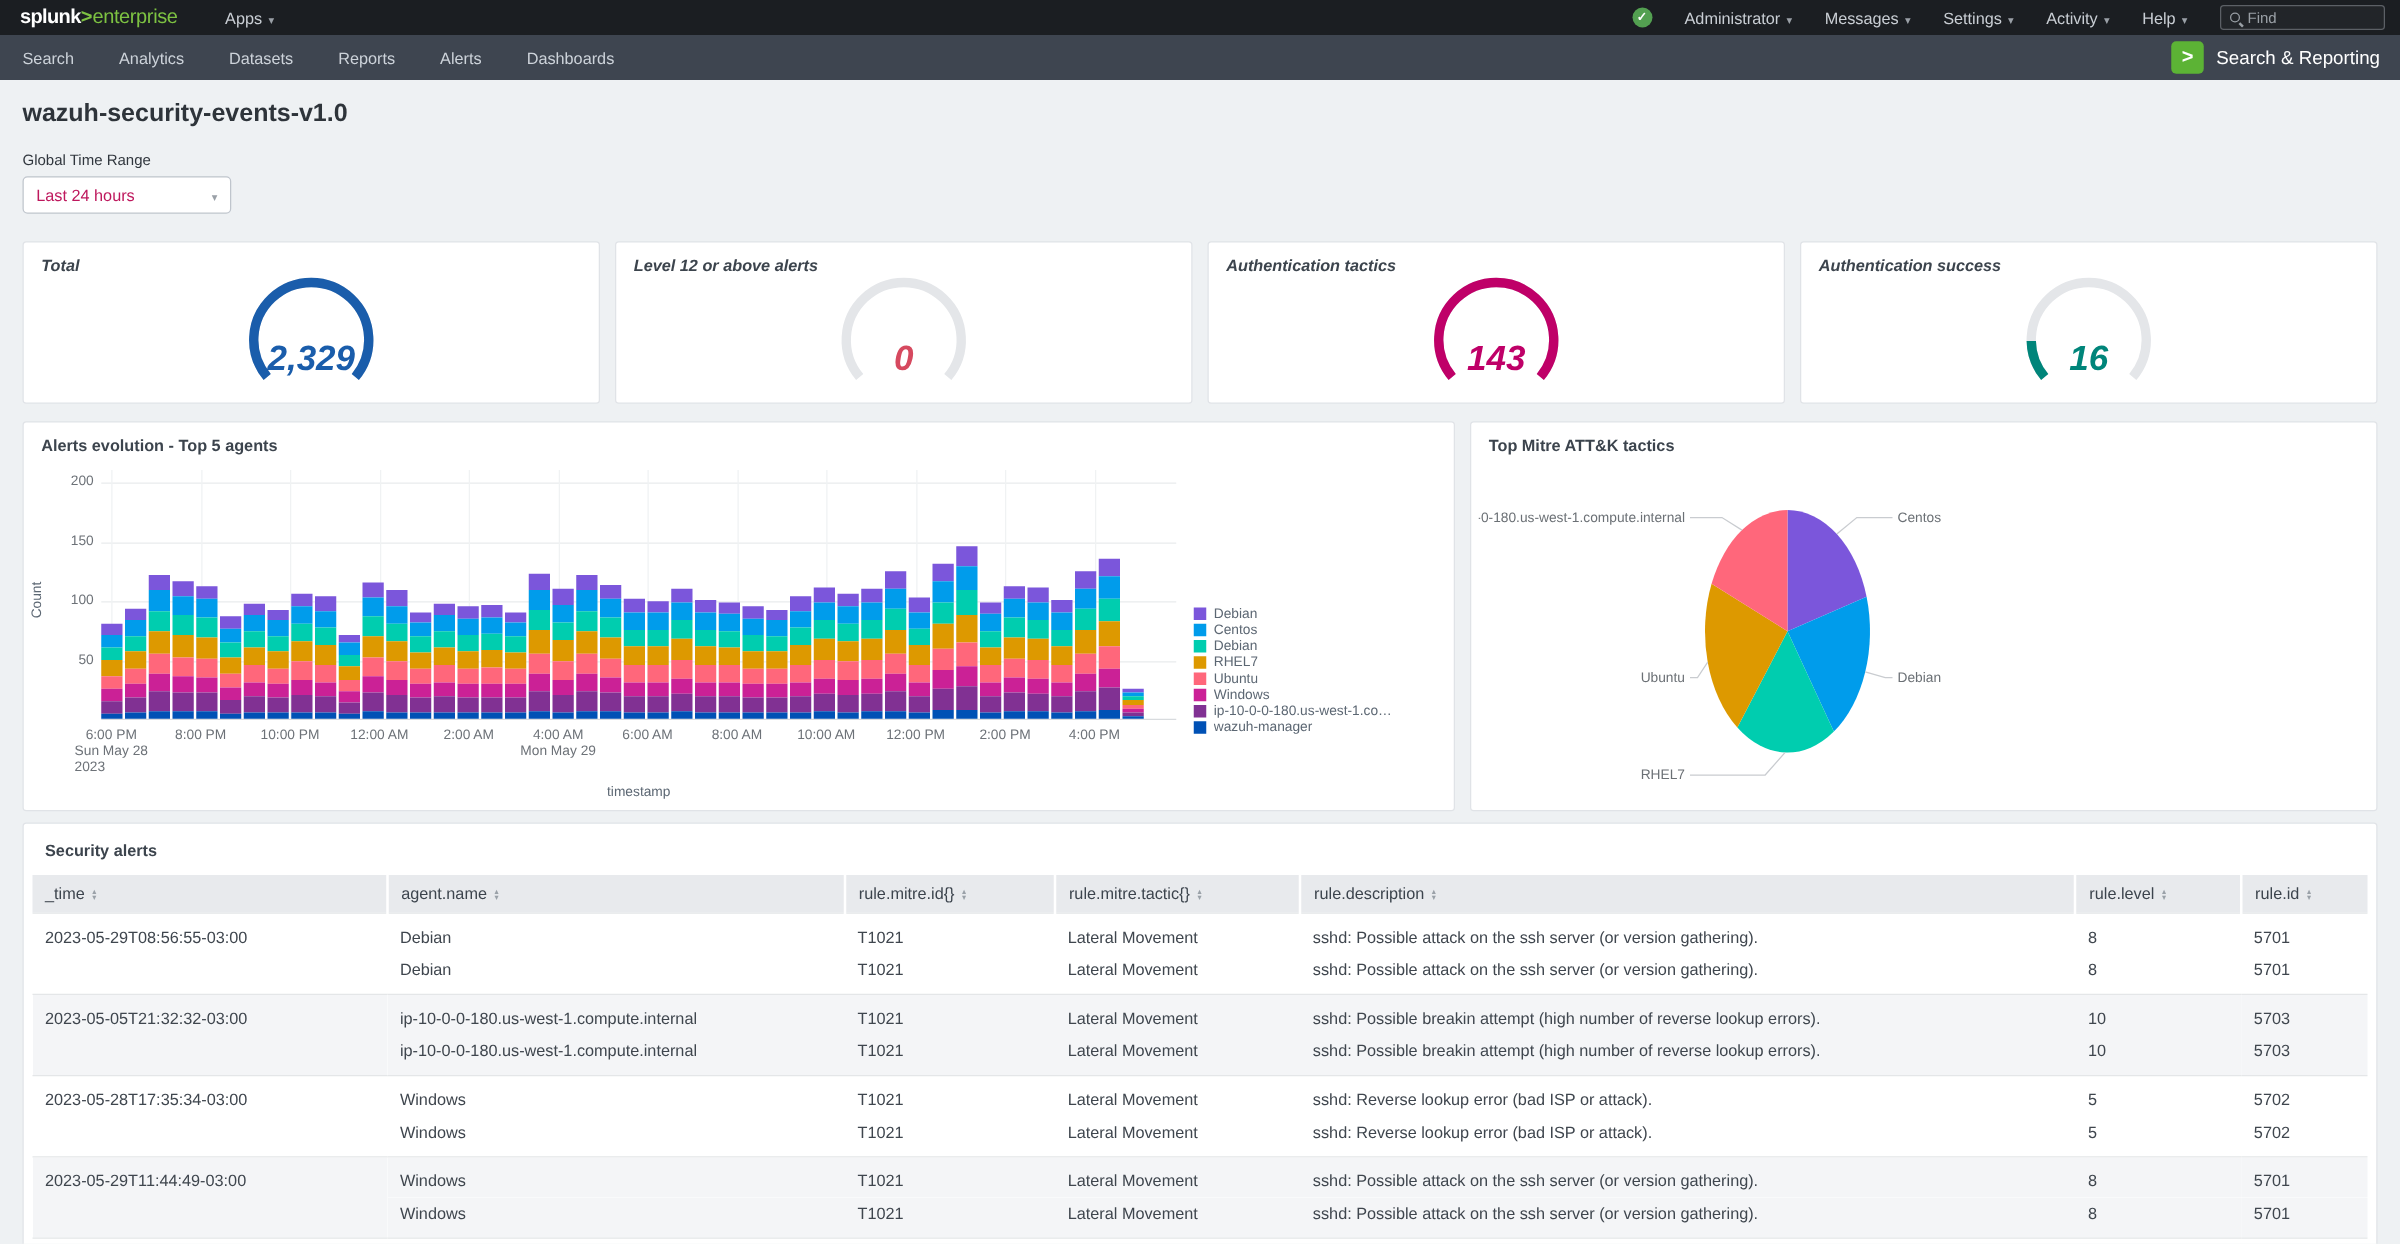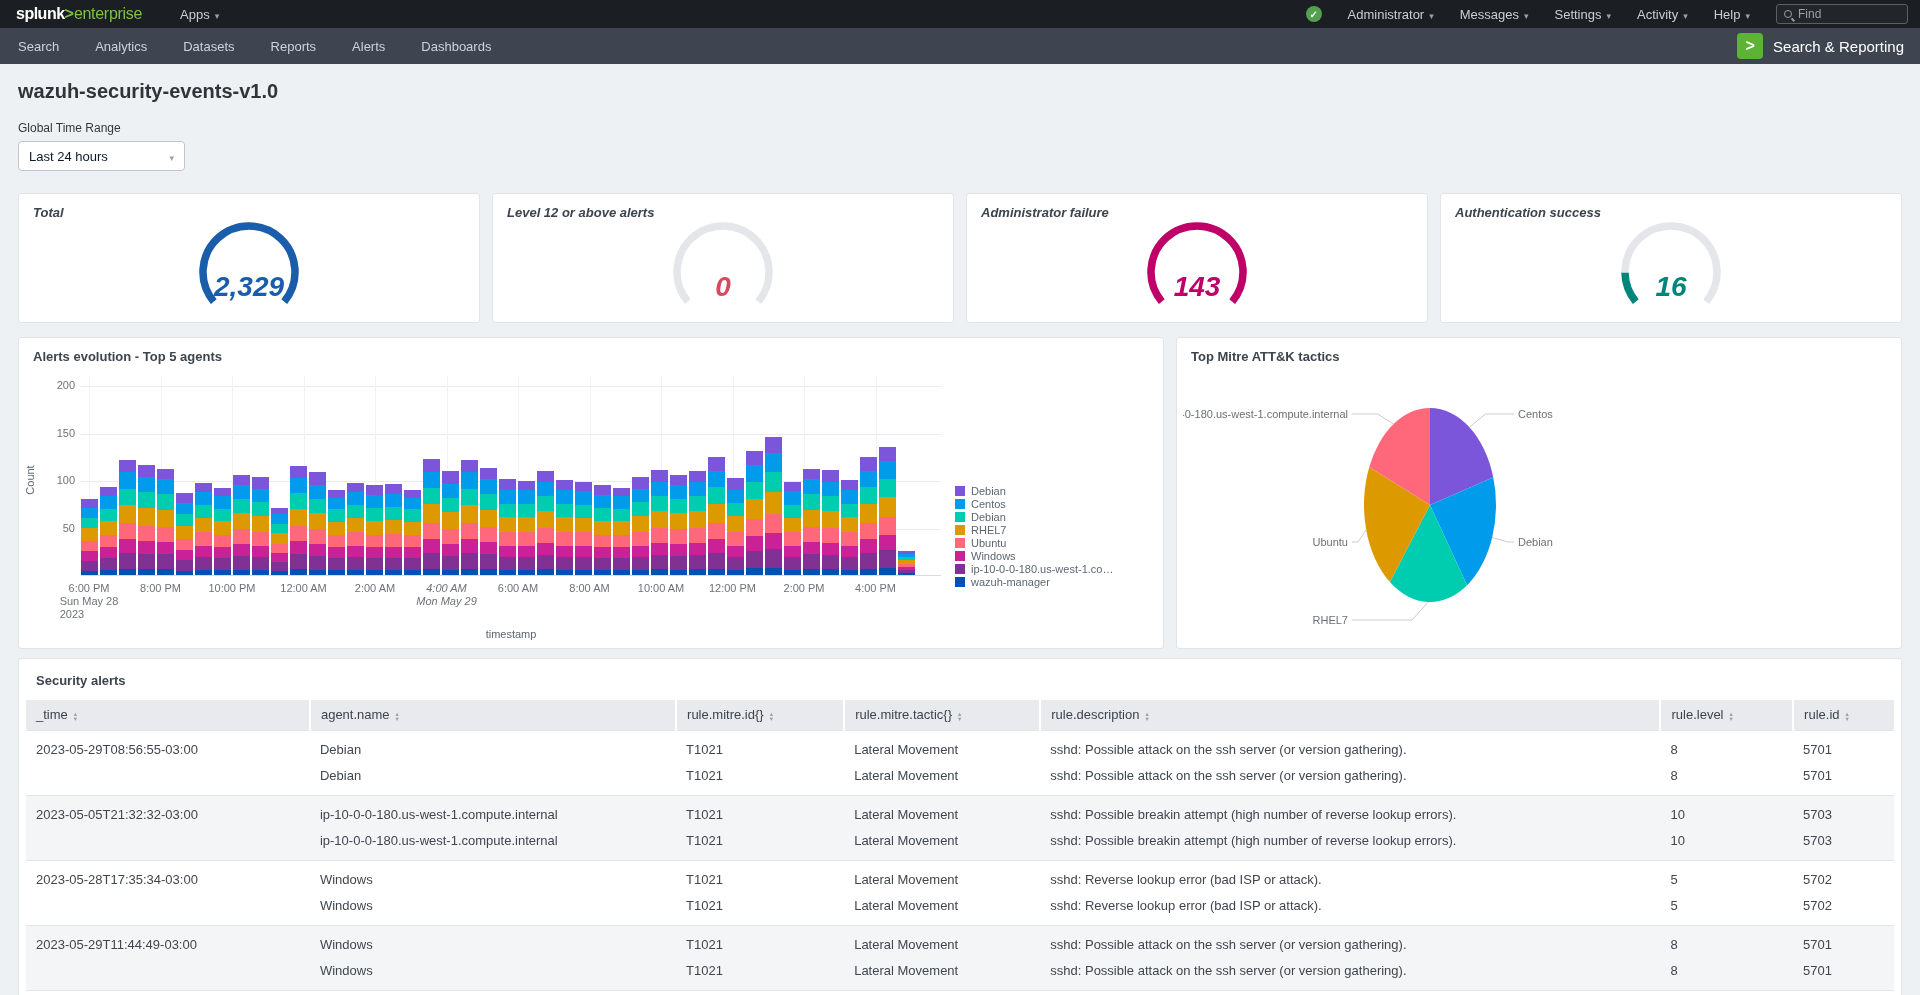--- a/index.html
+++ b/index.html
@@ -46,21 +46,21 @@
     align-items:center; z-index:6; color:#5c6773; font-size:13px; }
   .tc-expand { margin-left:26px; cursor:pointer; display:flex; }
   .tc-actions { margin-left:38px; display:flex; gap:5px; cursor:pointer; }
   .tc-edit { margin-left:36px; cursor:pointer; }
   .tc-div { width:1px; height:24px; background:#d5d8dc; margin-left:32px; }
   .tc-chev { margin-left:26px; cursor:pointer; display:flex; }
 
   .tr-label { margin-top:18px; font-size:12px; color:#31373e; }
   .tr-control { margin-top:6px; width:167px; height:30px; background:#fff; border:1px solid #bfc5cc;
     border-radius:4px; display:flex; align-items:center; padding:0 10px; font-size:13px;
-    color:#0f172a; cursor:pointer; }
+    color:#be185d; cursor:pointer; }
   .tr-control .caret { margin-left:auto; }
 
   
   .kpi-row { margin-top:22px; display:grid; grid-template-columns:repeat(4,1fr); gap:12px; height:130px; }
   .card { background:#fff; border:1px solid #e0e3e7; border-radius:3px; overflow:hidden;font-style:italic; }
   .card-title { font-size:13px; font-weight:bold; color:#3c444d; padding:11px 14px 0; }
   .kpi svg { display:block; margin:0 auto; }
 
   
   .charts-row { margin-top:14px; display:flex; gap:12px; height:312px; }
@@ -188,21 +188,21 @@
         </svg>
       </div>
       <div class="card kpi">
         <div class="card-title">Level 12 or above alerts</div>
         <svg width="150" height="100" viewBox="0 0 150 100">
           <path d="M 39.76195561652701 81.5682300455808 A 46 46 0 1 1 110.23804438347298 81.5682300455808" fill="none" stroke="#e4e6e9" stroke-width="7.5"></path>
           <text x="75" y="76" text-anchor="middle" fill="#d6495f" font-size="28" font-weight="bold">0</text>
         </svg>
       </div>
       <div class="card kpi">
-        <div class="card-title">Administrator failure</div>
+        <div class="card-title">Authentication tactics</div>
         <svg width="150" height="100" viewBox="0 0 150 100">
           <path d="M 39.76195561652701 81.5682300455808 A 46 46 0 1 1 110.23804438347298 81.5682300455808" fill="none" stroke="#e4e6e9" stroke-width="7.5"></path>
           <path d="M 39.76195561652701 81.5682300455808 A 46 46 0 1 1 110.23804438347298 81.5682300455808" fill="none" stroke="#bf0068" stroke-width="7.5"></path>
           <text x="75" y="76" text-anchor="middle" fill="#bf0068" font-size="28" font-weight="bold">143</text>
         </svg>
       </div>
       <div class="card kpi">
         <div class="card-title">Authentication success</div>
         <svg width="150" height="100" viewBox="0 0 150 100">
           <path d="M 39.76195561652701 81.5682300455808 A 46 46 0 1 1 110.23804438347298 81.5682300455808" fill="none" stroke="#e4e6e9" stroke-width="7.5"></path>
@@ -688,21 +688,21 @@
             </div>
             <div class="x-tick" style="left: 151px;">
               <div>10:00 PM</div>
             </div>
             <div class="x-tick" style="left: 222.5px;">
               <div>12:00 AM</div>
             </div>
             <div class="x-tick" style="left: 294px;">
               <div>2:00 AM</div>
             </div>
-            <div class="x-tick" style="left: 365.5px; font-style: italic;">
+            <div class="x-tick" style="left: 365.5px;">
               <div>4:00 AM</div>
               <div class="sub">Mon May 29</div>
             </div>
             <div class="x-tick" style="left: 437px;">
               <div>6:00 AM</div>
             </div>
             <div class="x-tick" style="left: 508.5px;">
               <div>8:00 AM</div>
             </div>
             <div class="x-tick" style="left: 580px;">

